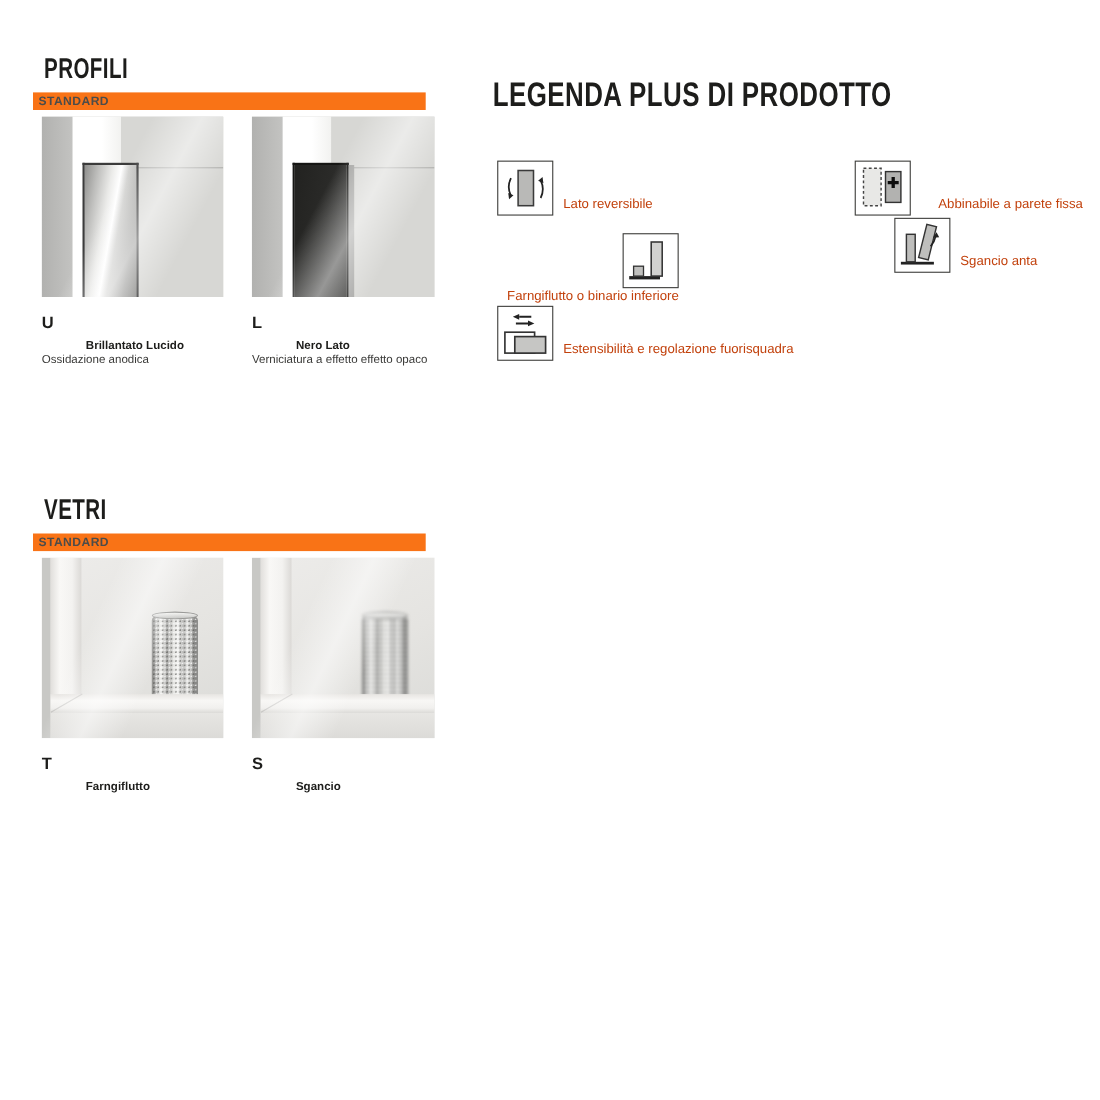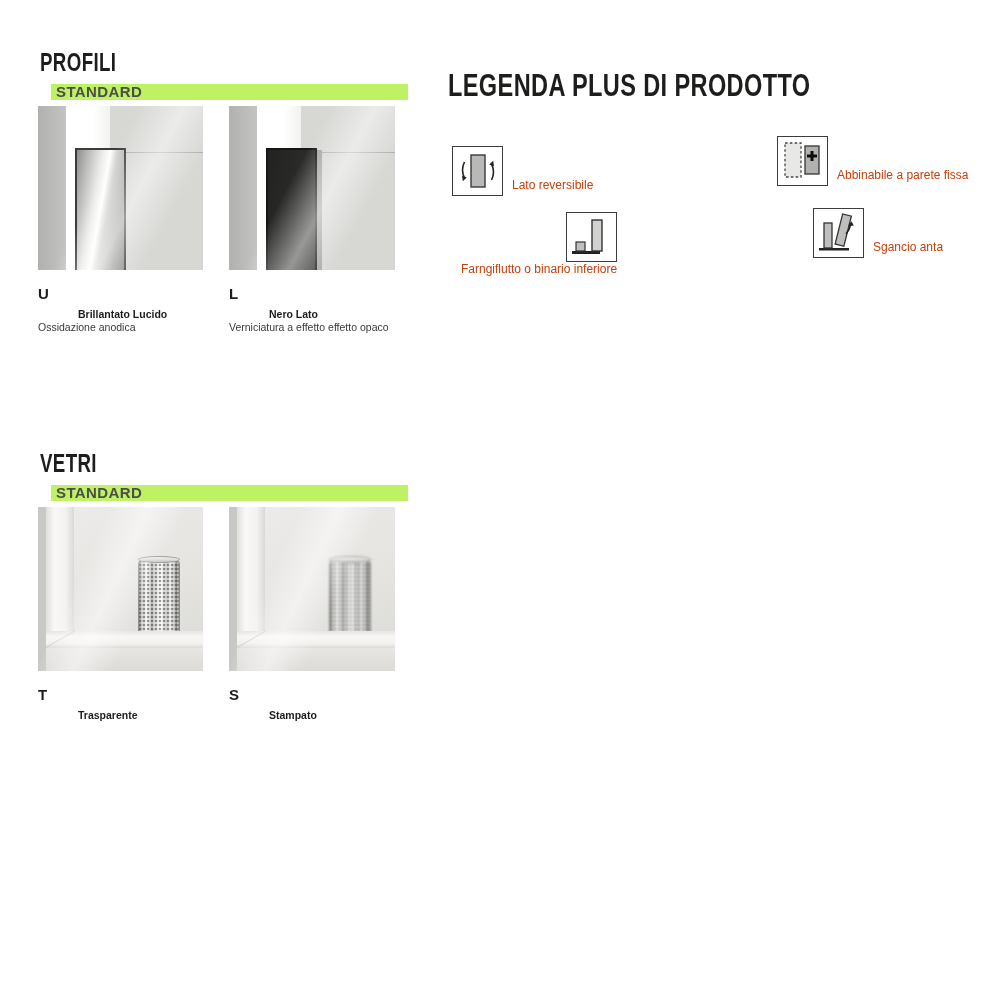--- a/index.html
+++ b/index.html
@@ -10,22 +10,22 @@
   }
   
   .sec-title {
     position:absolute; font-weight:bold; color:#1d1d1b; white-space:nowrap;
     transform-origin:0 50%; line-height:1;
   }
   .title-sm { font-size:26px; transform:scaleX(0.72); letter-spacing:0.5px; }
   .title-lg { font-size:31px; transform:scaleX(0.76); letter-spacing:0.5px; }
   
   .band {
-    position:absolute; left:51px; width:357px; height:16px;
-    background:#bef264; color:#4c4c4a; font-size:15px; font-weight:bold;
+    position:absolute; left:30px; width:357px; height:16px;
+    background:#f97316; color:#4c4c4a; font-size:11px; font-weight:bold;
     line-height:16px; padding-left:5px; letter-spacing:0.4px;
   }
   
   .photo { position:absolute; width:165px; height:164px; overflow:hidden; background:#d8d8d5; }
   .photo > div { position:absolute; }
   
   .pp-leftband { left:0; top:0; bottom:0; width:28px; background:linear-gradient(to right,#b1b1af,#c3c3c1); z-index:1; }
   .pp-white    { left:28px; top:0; bottom:0; width:44px; background:linear-gradient(to right,#ffffff 60%,#f2f2f0); z-index:1; }
   .pp-tile     { left:72px; top:0; bottom:0; right:0; background:#d7d7d4; z-index:1; }
   .pp-grout    { left:72px; right:0; top:46px; height:1px; background:rgba(110,110,108,0.4); z-index:2; }
@@ -136,33 +136,46 @@
     <div class="licon">
       <svg width="48" height="46" viewBox="0 0 48 46">
         <rect x="4" y="37" width="28" height="3" fill="#222"></rect>
         <rect x="8" y="28" width="9" height="9" fill="#c0c0be" stroke="#333" stroke-width="1.2"></rect>
         <rect x="24" y="6" width="10" height="31" fill="#d2d2d0" stroke="#333" stroke-width="1.4"></rect>
       </svg>
     </div>
     <div class="llabel">Farngiflutto o binario inferiore</div>
   </div>
 
-
-  <div class="lrow" style="left:777px; top:136px;">
+  <div class="lrow" style="left:452px; top:278px;">
+    <div class="licon">
+      <svg width="48" height="46" viewBox="0 0 48 46">
+        <line x1="18" y1="8" x2="29" y2="8" stroke="#222" stroke-width="1.8"></line>
+        <polygon points="18,5.4 12.2,8 18,10.6" fill="#222"></polygon>
+        <line x1="15" y1="14" x2="26" y2="14" stroke="#222" stroke-width="1.8"></line>
+        <polygon points="26,11.4 31.8,14 26,16.6" fill="#222"></polygon>
+        <rect x="5" y="22" width="27" height="19" fill="#ffffff" stroke="#333" stroke-width="1.5"></rect>
+        <rect x="14" y="26" width="28" height="15" fill="#c6c6c4" stroke="#333" stroke-width="1.5"></rect>
+      </svg>
+    </div>
+    <div class="llabel">Estensibilità e regolazione fuorisquadra</div>
+  </div>
+
+  <div class="lrow" style="left:777px; top:146px;gap:16px;">
     <div class="licon">
       <svg width="48" height="46" viewBox="0 0 48 46">
         <rect x="6" y="5" width="16" height="34" fill="#e8e8e6" stroke="#444" stroke-width="1.3" stroke-dasharray="2.6 2.2"></rect>
         <rect x="26" y="8" width="14" height="28" fill="#b2b2b0" stroke="#333" stroke-width="1.3"></rect>
         <path d="M33 13 V23 M28 18 H38" stroke="#0d0d0d" stroke-width="3" fill="none"></path>
       </svg>
     </div>
     <div class="llabel">Abbinabile a parete fissa</div>
   </div>
 
-  <div class="lrow" style="left:777px; top:208px;padding-left:36px;">
+  <div class="lrow" style="left:777px; top:198px;padding-left:36px;">
     <div class="licon">
       <svg width="48" height="46" viewBox="0 0 48 46">
         <rect x="4" y="38" width="30" height="2.5" fill="#222"></rect>
         <rect x="9" y="13" width="8" height="25" fill="#bebebc" stroke="#333" stroke-width="1.3"></rect>
         <rect x="20" y="4" width="9" height="31" fill="#bebebc" stroke="#333" stroke-width="1.3" transform="rotate(14 24 35)"></rect>
         <path d="M31 24 C33.5 21 35 18 35.6 14.8" fill="none" stroke="#222" stroke-width="1.5"></path>
         <polygon points="33.0,16.2 36.4,11.2 38.8,15.6" fill="#222"></polygon>
       </svg>
     </div>
     <div class="llabel">Sgancio anta</div>
@@ -195,20 +208,20 @@
     <div class="pg-leftedge"></div>
     <div class="pg-vband"></div>
     <div class="pg-hband"></div>
     <div class="pg-miter"></div>
     <div class="pg-shelf"></div>
     <div class="pg-sheen"></div>
   </div>
 
   <div class="caption" style="left:38px; top:687px;">
     <div class="cap-code">T</div>
-    <div class="cap-name">Trasparente</div>
+    <div class="cap-name">Farngiflutto</div>
   </div>
   <div class="caption" style="left:229px; top:687px;">
     <div class="cap-code">S</div>
-    <div class="cap-name">Stampato</div>
+    <div class="cap-name">Sgancio</div>
   </div>
 
 </div>
 
 </body></html>

